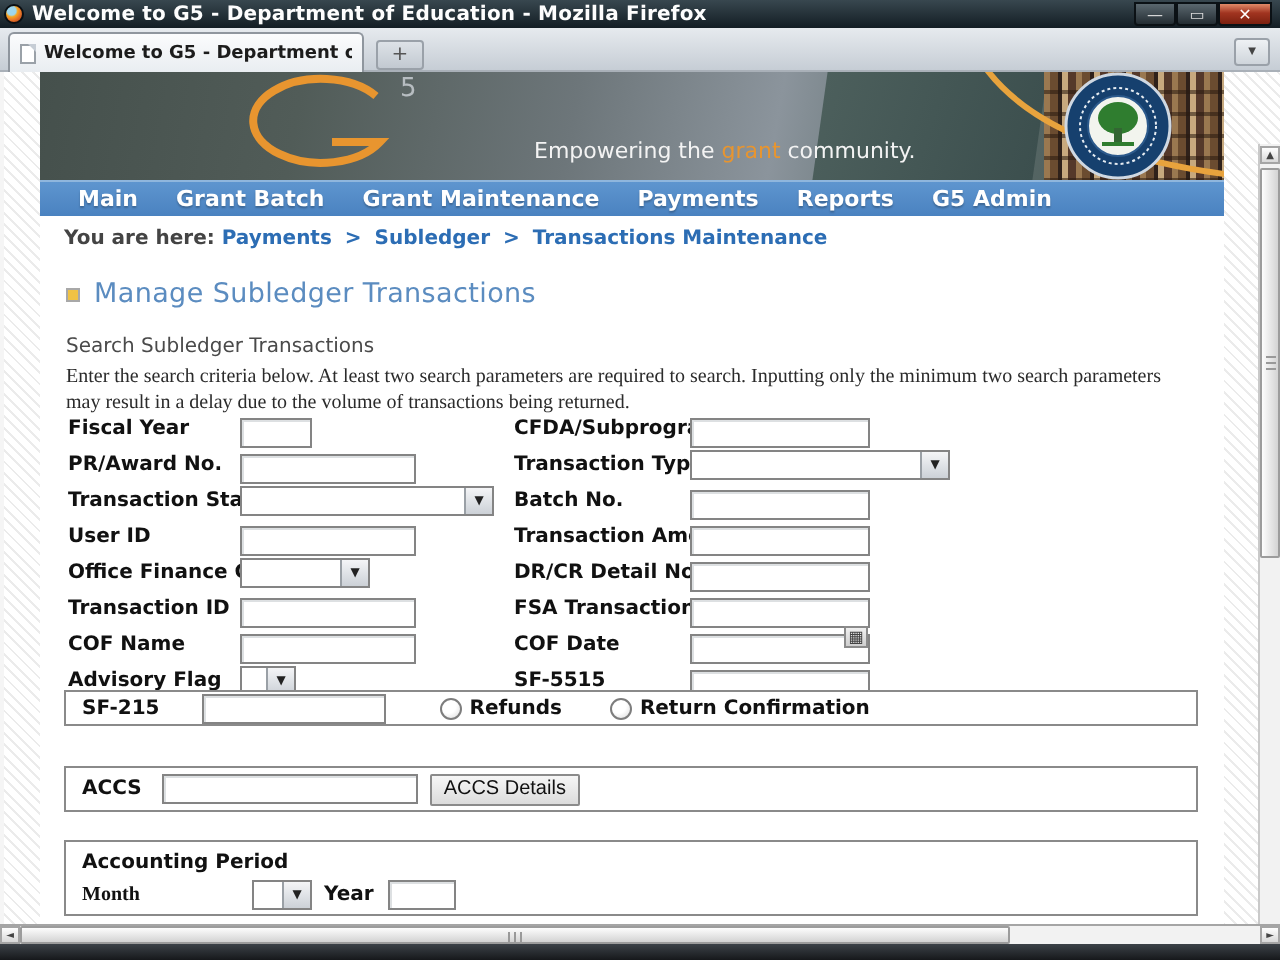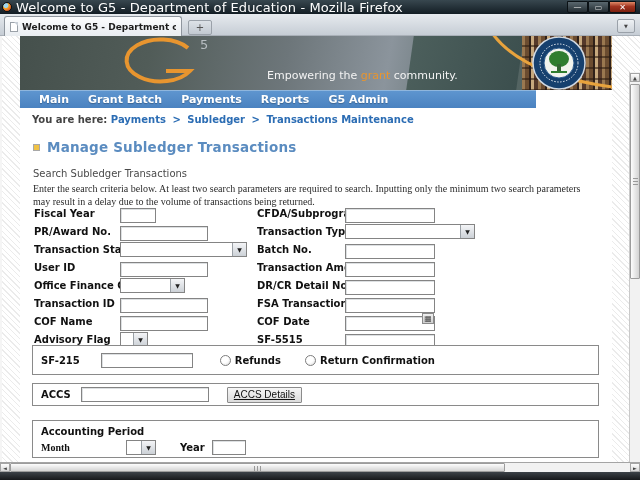--- a/index.html
+++ b/index.html
@@ -5,21 +5,21 @@
   * { margin:0; padding:0; box-sizing:border-box; }
   body { font-family:"DejaVu Sans", sans-serif; }
   #window { position:relative; width:640px; height:480px; overflow:hidden; background:#e9e9e9; }
 
   
   #titlebar { position:absolute; left:0; top:0; width:640px; height:14px;
     background:linear-gradient(#38474f, #131d24); color:#fff; display:flex; align-items:center; }
   .ff-icon { width:10px; height:10px; border-radius:50%; margin:0 4px 0 2px;
     background:radial-gradient(circle at 35% 30%, #9ed7ef 0 28%, #f5a623 40%, #e8762a 60%, #b53c17 95%);
     border:1px solid #0a0f13; flex:0 0 auto; }
-  #titlebar .title { font-size:13px; font-weight:normal; color:#fdfdfd; white-space:nowrap; letter-spacing:0.1px; }
+  #titlebar .title { font-size:10px; font-weight:bold; color:#fdfdfd; white-space:nowrap; letter-spacing:0.1px; }
   .win-controls { position:absolute; right:4px; top:1px; display:flex; height:12px; }
   .win-btn { width:21px; height:12px; font-size:8px; line-height:11px; text-align:center; color:#ddd;
     background:linear-gradient(#5a676e, #242d33); border:1px solid #0b1115; border-radius:0 0 2px 2px; }
   .win-btn.close { width:27px; color:#fff; background:linear-gradient(#e08a68, #a13420 45%, #7c200f); }
 
   
   #tabbar { position:absolute; left:0; top:14px; width:640px; height:22px;
     background:linear-gradient(#e6eaee, #c6cdd5); border-bottom:1px solid #a9b0b8; }
   .tab { position:absolute; left:4px; top:2px; width:178px; height:20px;
     background:linear-gradient(#fbfcfd, #e9edf1); border:1px solid #8f969e; border-bottom:none;
@@ -48,33 +48,33 @@
   .shelves { position:absolute; left:502px; top:0; width:90px; height:54px;
     background:repeating-linear-gradient(90deg, #9a7850 0 3px, #6b4c30 3px 7px, #2f211a 7px 9px, #c7a97e 9px 12px, #55392a 12px 16px); }
   .shelves:after { content:""; position:absolute; inset:0;
     background:repeating-linear-gradient(#0000 0 9px, rgba(40,25,15,.55) 9px 11px); }
   #banner svg { position:absolute; left:0; top:0; }
   .tagline { position:absolute; left:247px; top:33px; font-size:11px; color:#f3f3f3; }
   .tagline .hl { color:#e8952f; }
   .logo-5 { position:absolute; left:180px; top:1px; font-size:13px; color:#b7bdc1; }
 
   
-  #nav { position:absolute; left:0; top:54px; width:516px; height:18px;
+  #nav { position:absolute; left:0; top:54px; width:592px; height:18px;
     background:linear-gradient(#5e95cf, #4a82c0); border-top:1px solid #8fb6dd;
     display:flex; align-items:center; padding-left:19px; }
   .nav-item { font-size:11px; font-weight:bold; color:#ffffff; margin-right:19px; white-space:nowrap;
     text-shadow:0 1px 1px rgba(0,0,0,.25); }
 
   
   #breadcrumb { position:absolute; left:12px; top:78px; font-size:10px; font-weight:bold; color:#444; white-space:nowrap; }
   #breadcrumb a { color:#2c6db4; text-decoration:none; }
   #breadcrumb .sep { color:#2c6db4; margin:0 3px; }
 
   
-  #page-title-row { position:absolute; left:13px; top:103px; display:flex; align-items:center;font-weight:bold; }
+  #page-title-row { position:absolute; left:13px; top:103px; display:flex; align-items:center; }
   .bullet { width:7px; height:7px; background:#f0c244; border:1px solid #a8a8a8; margin-right:7px; }
   .page-title { font-size:13.5px; color:#5b8cc0; letter-spacing:0.2px; }
   .section-label { position:absolute; left:13px; top:132px; font-size:10px; color:#4a4a4a; }
   .instructions { position:absolute; left:13px; top:146px; width:566px; font-size:10px; line-height:13px; color:#2b2b2b;font-family:Liberation Serif, serif; }
 
   
   #form-grid { position:absolute; left:14px; top:168px; width:570px; }
   .frow { display:grid; grid-template-columns:86px 137px 88px 1fr; align-items:center; height:18px; }
   .flabel { font-size:10px; font-weight:bold; color:#111; white-space:nowrap; }
   .tbox { height:15px; background:#fff; border:1px solid #848484;
@@ -86,21 +86,21 @@
   .date-wrap { position:relative; width:90px; }
   .cal-btn { position:absolute; right:1px; top:1px; width:12px; height:11px;
     background:linear-gradient(#f0f0f0,#cfcfcf); border:1px solid #8b8b8b; font-size:8px; line-height:10px;
     text-align:center; color:#444; }
 
   .w36{width:36px;} .w88{width:88px;} .w127{width:127px;} .w65{width:65px;} .w28{width:28px;}
   .w90{width:90px;} .w130{width:130px;} .w92{width:92px;} .w128{width:128px;} .w30{width:30px;} .w34{width:34px;}
 
   
   .gbox { position:absolute; left:12px; width:567px; border:1px solid #8a8a8a; background:#fff; }
-  #sf215-box { top:309px; height:30px; }
+  #sf215-box { top:309px; height:18px; }
   #accs-box { top:347px; height:23px; }
   #acct-box { top:384px; height:38px; }
   .boxrow { display:flex; align-items:center; height:100%; padding-left:8px; }
   .blabel { font-size:10px; font-weight:bold; color:#111; white-space:nowrap; }
   .radio { width:11px; height:11px; border-radius:50%; border:1px solid #7d7d7d;
     background:radial-gradient(circle at 35% 30%, #fff 0 45%, #d9d9d9 100%); margin-right:4px; flex:0 0 auto; }
   .btn { font-size:10px; color:#111; background:linear-gradient(#f6f6f6,#dcdcdc);
     border:1px solid #8b8b8b; padding:1px 6px; height:16px; border-radius:1px; }
   #acct-box .boxrow { flex-direction:column; align-items:flex-start; justify-content:center; padding-top:2px; }
   .acct-line { display:flex; align-items:center; margin-top:3px; }
@@ -170,20 +170,21 @@
         </svg>
         <span class="logo-5">5</span>
         <div class="tagline">
           <span>Empowering the </span><span class="hl">grant</span><span> community.</span>
         </div>
       </div>
 
       <div id="nav">
         <span class="nav-item">Main</span>
         <span class="nav-item">Grant Batch</span>
+        <span class="nav-item">Grant Maintenance</span>
         <span class="nav-item">Payments</span>
         <span class="nav-item">Reports</span>
         <span class="nav-item">G5 Admin</span>
       </div>
 
       <div id="breadcrumb">
         <span>You are here:</span>
         <a href="#">Payments</a>
         <span class="sep">&gt;</span>
         <a href="#">Subledger</a>
@@ -273,33 +274,33 @@
           <span class="blabel">Refunds</span>
           <span class="radio" style="margin-left:24px;"></span>
           <span class="blabel">Return Confirmation</span>
         </div>
       </div>
 
       <div class="gbox" id="accs-box">
         <div class="boxrow">
           <span class="blabel">ACCS</span>
           <input class="tbox w128" style="margin-left: 10px;">
-          <button class="btn" style="margin-left:18px;text-decoration:underline;">ACCS Details</button>
+          <button class="btn" style="margin-left:6px;">ACCS Details</button>
         </div>
       </div>
 
       <div class="gbox" id="acct-box">
         <div class="boxrow">
           <span class="blabel">Accounting Period</span>
           <span class="acct-line">
             <span class="blabel" style="width:85px;font-family:Liberation Serif, serif;">Month</span>
             <div class="sel w30">
                 <span class="sel-arrow">▼</span>
               </div>
-            <span class="blabel" style="margin-left:24px;">Year</span>
+            <span class="blabel" style="margin-left:6px;">Year</span>
             <input class="tbox w34" style="margin-left: 7px;">
           </span>
         </div>
       </div>
 
     </div>
 
     <div id="vscroll">
       <span class="sb-btn" id="vs-up">▲</span>
       <div id="vs-thumb">

